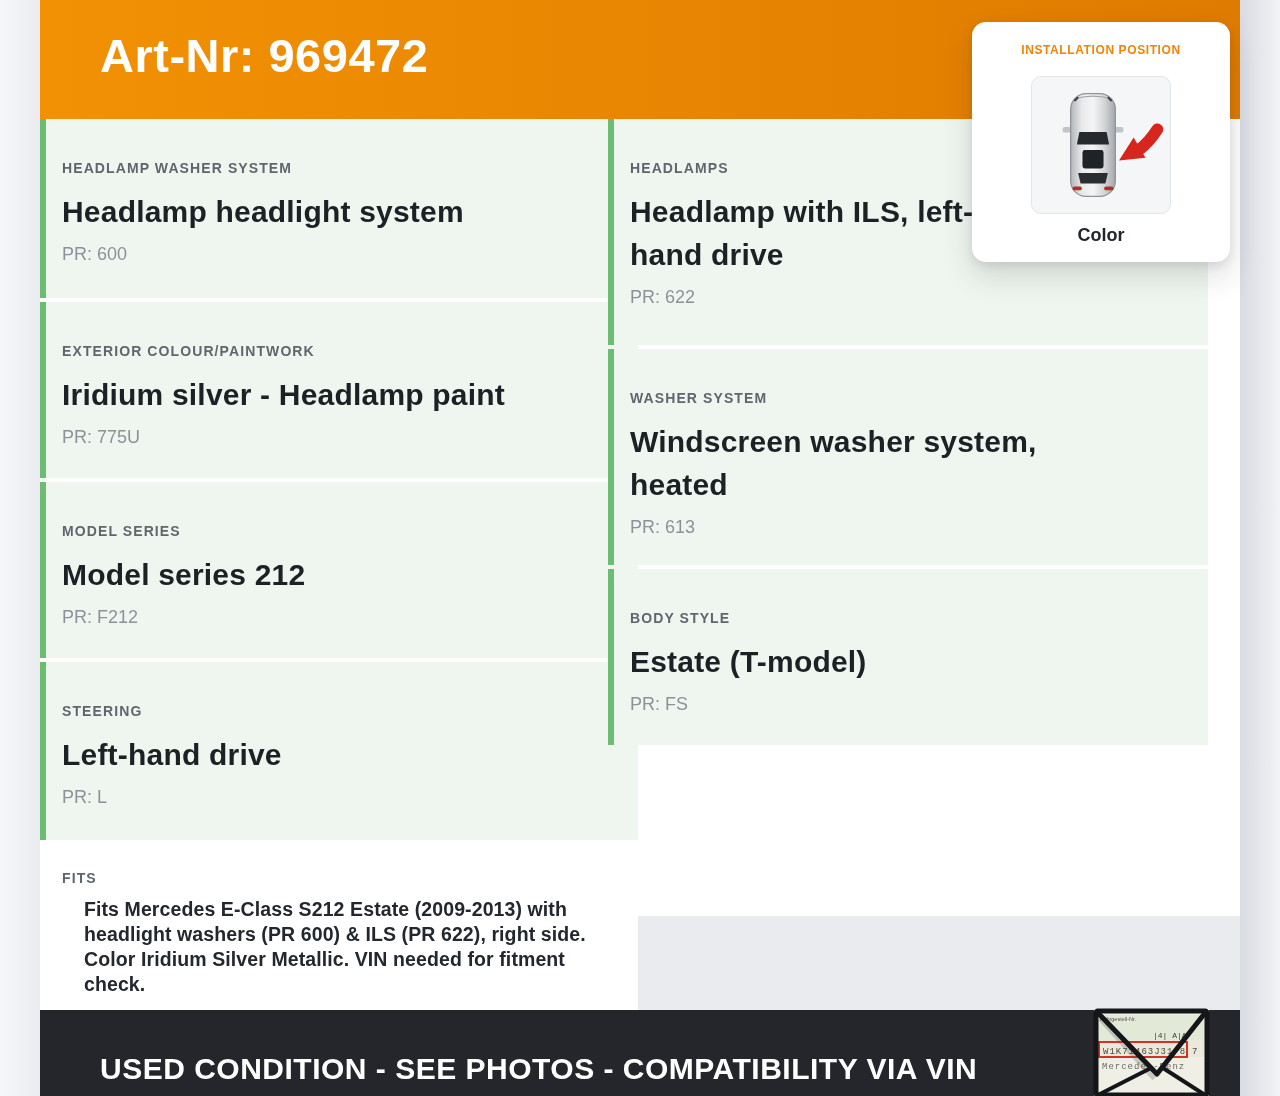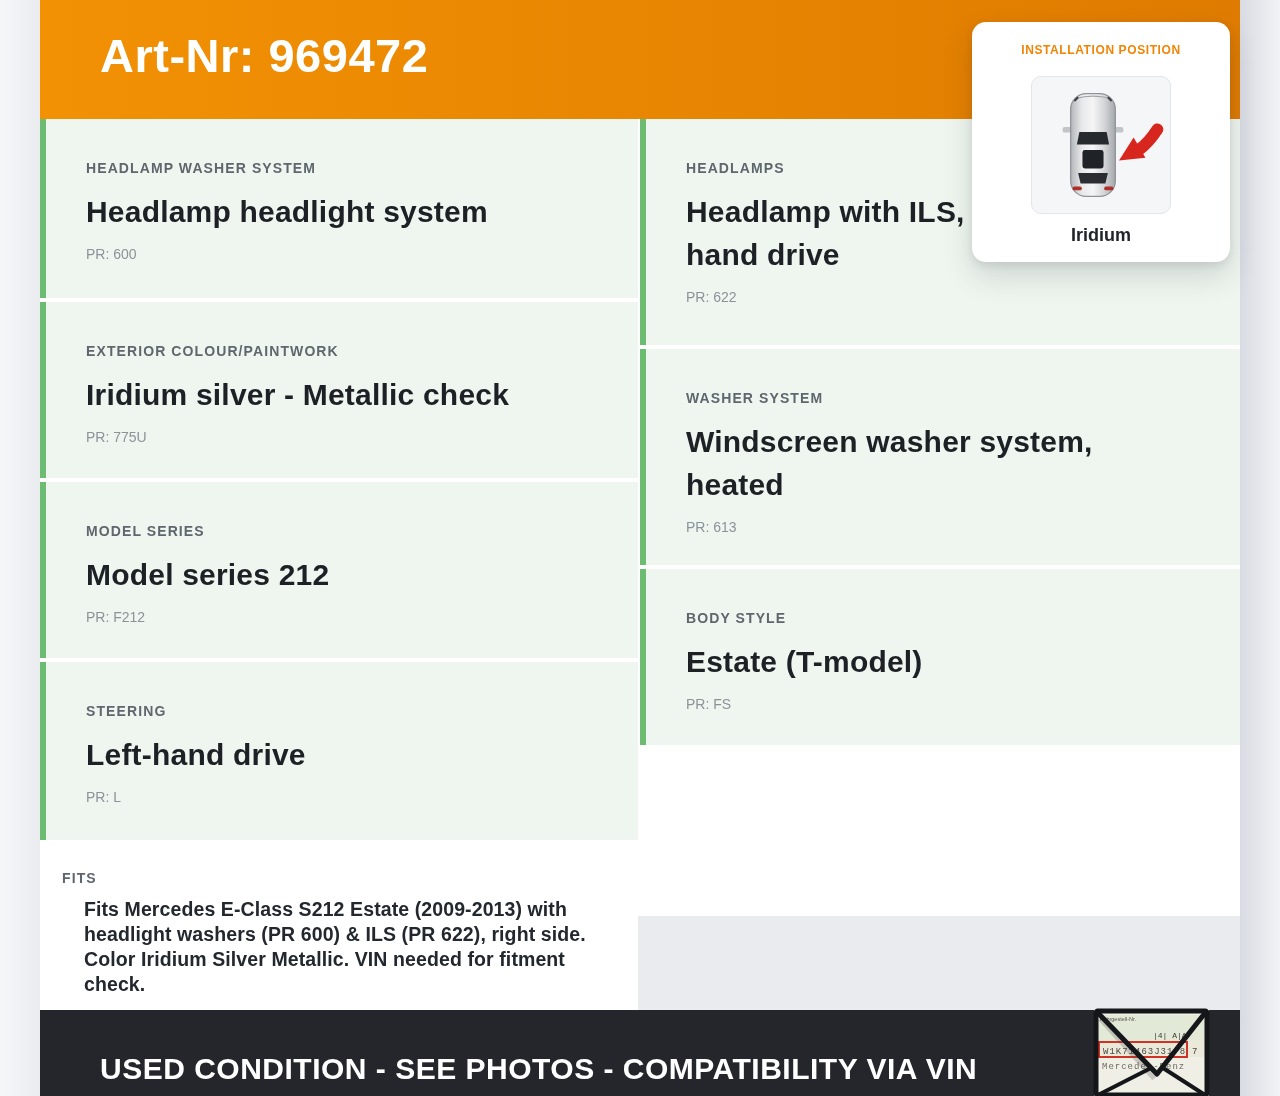--- a/index.html
+++ b/index.html
@@ -16,32 +16,32 @@
 
   .content { position:absolute; left:40px; top:0; width:1200px; height:916px; background:#ffffff; }
 
   .header { position:absolute; left:0; top:0; width:1200px; height:119px;
             background:linear-gradient(90deg,#f29104,#df7b00); }
   .header .art-nr { position:absolute; left:60px; top:28px;
             font-size:47px; font-weight:800; color:#ffffff; letter-spacing:.5px; }
 
   .col { position:absolute; top:119px; }
   .col-left  { left:0;   width:598px; }
-  .col-right { left:600px; width:600px; }
+  .col-right { left:568px; width:600px; }
 
   .card { background:#eff6ef; border-left:6px solid #6cbd72;
-          padding:41px 40px 0 40px; margin-bottom:4px; }
+          padding:41px 40px 0 16px; margin-bottom:4px; }
   .h-179 { height:179px; } .h-176 { height:176px; } .h-178 { height:178px; }
   .h-226 { height:226px; } .h-216 { height:216px; }
 
   .spec-label { font-size:14px; font-weight:700; letter-spacing:1.1px;
                 color:#5f666e; line-height:17px; margin-bottom:13px; }
   .spec-title { font-size:30px; font-weight:700; color:#1d2126; line-height:43px;
                 margin-bottom:10px; white-space:pre-line; letter-spacing:.2px; }
-  .spec-pr    { font-size:14px; color:#8b929a; line-height:22px; }
+  .spec-pr    { font-size:18px; color:#8b929a; line-height:22px; }
 
   .fits-card { background:#ffffff; height:166px; padding:26px 22px 16px 22px; }
   .fits-card .spec-label { margin-bottom:10px; }
   .fits-text { font-size:19.5px; font-weight:700; line-height:25px; color:#23272e;
                white-space:pre-line; letter-spacing:.1px;margin-left:22px; }
 
   .footer { position:absolute; left:0; top:1010px; width:1200px; height:86px; background:#24262c; }
   .footer .bar-text { position:absolute; left:60px; top:16px; line-height:86px;
                       color:#ffffff; font-size:30px; font-weight:700; letter-spacing:.5px; }
   .doc-thumb { position:absolute; left:1053px; top:-2px; width:117px; height:90px; }
@@ -70,21 +70,21 @@
   </div>
 
   <div class="col col-left">
     <div class="card h-179">
       <div class="spec-label">HEADLAMP WASHER SYSTEM</div>
       <div class="spec-title">Headlamp headlight system</div>
       <div class="spec-pr">PR: 600</div>
     </div>
     <div class="card h-176">
       <div class="spec-label">EXTERIOR COLOUR/PAINTWORK</div>
-      <div class="spec-title">Iridium silver - Metallic check</div>
+      <div class="spec-title">Iridium silver - Headlamp paint</div>
       <div class="spec-pr">PR: 775U</div>
     </div>
     <div class="card h-176">
       <div class="spec-label">MODEL SERIES</div>
       <div class="spec-title">Model series 212</div>
       <div class="spec-pr">PR: F212</div>
     </div>
     <div class="card h-178">
       <div class="spec-label">STEERING</div>
       <div class="spec-title">Left-hand drive</div>
@@ -161,16 +161,16 @@
         <rect x="33" y="93" width="34" height="30" rx="4" fill="#1f2226"></rect>
         <path d="M26 130 L74 130 L70 147 L30 147 Z" fill="#2a2d31"></path>
         <rect x="17" y="152" width="15" height="6" rx="3" fill="#b03028"></rect>
         <rect x="68" y="152" width="15" height="6" rx="3" fill="#b03028"></rect>
       </svg>
       <svg class="arrow-svg" viewBox="0 0 52 46" width="48" height="42" xmlns="http://www.w3.org/2000/svg">
         <path d="M45 7 C38 18 31 25 24 30" stroke="#d7261d" stroke-width="13" fill="none" stroke-linecap="round"></path>
         <polygon points="3,41 32,38 19,16" fill="#d7261d"></polygon>
       </svg>
     </div>
-    <div class="install-value">Iridium</div>
+    <div class="install-value">Color</div>
   </div>
 
 </div>
 
 </body></html>

